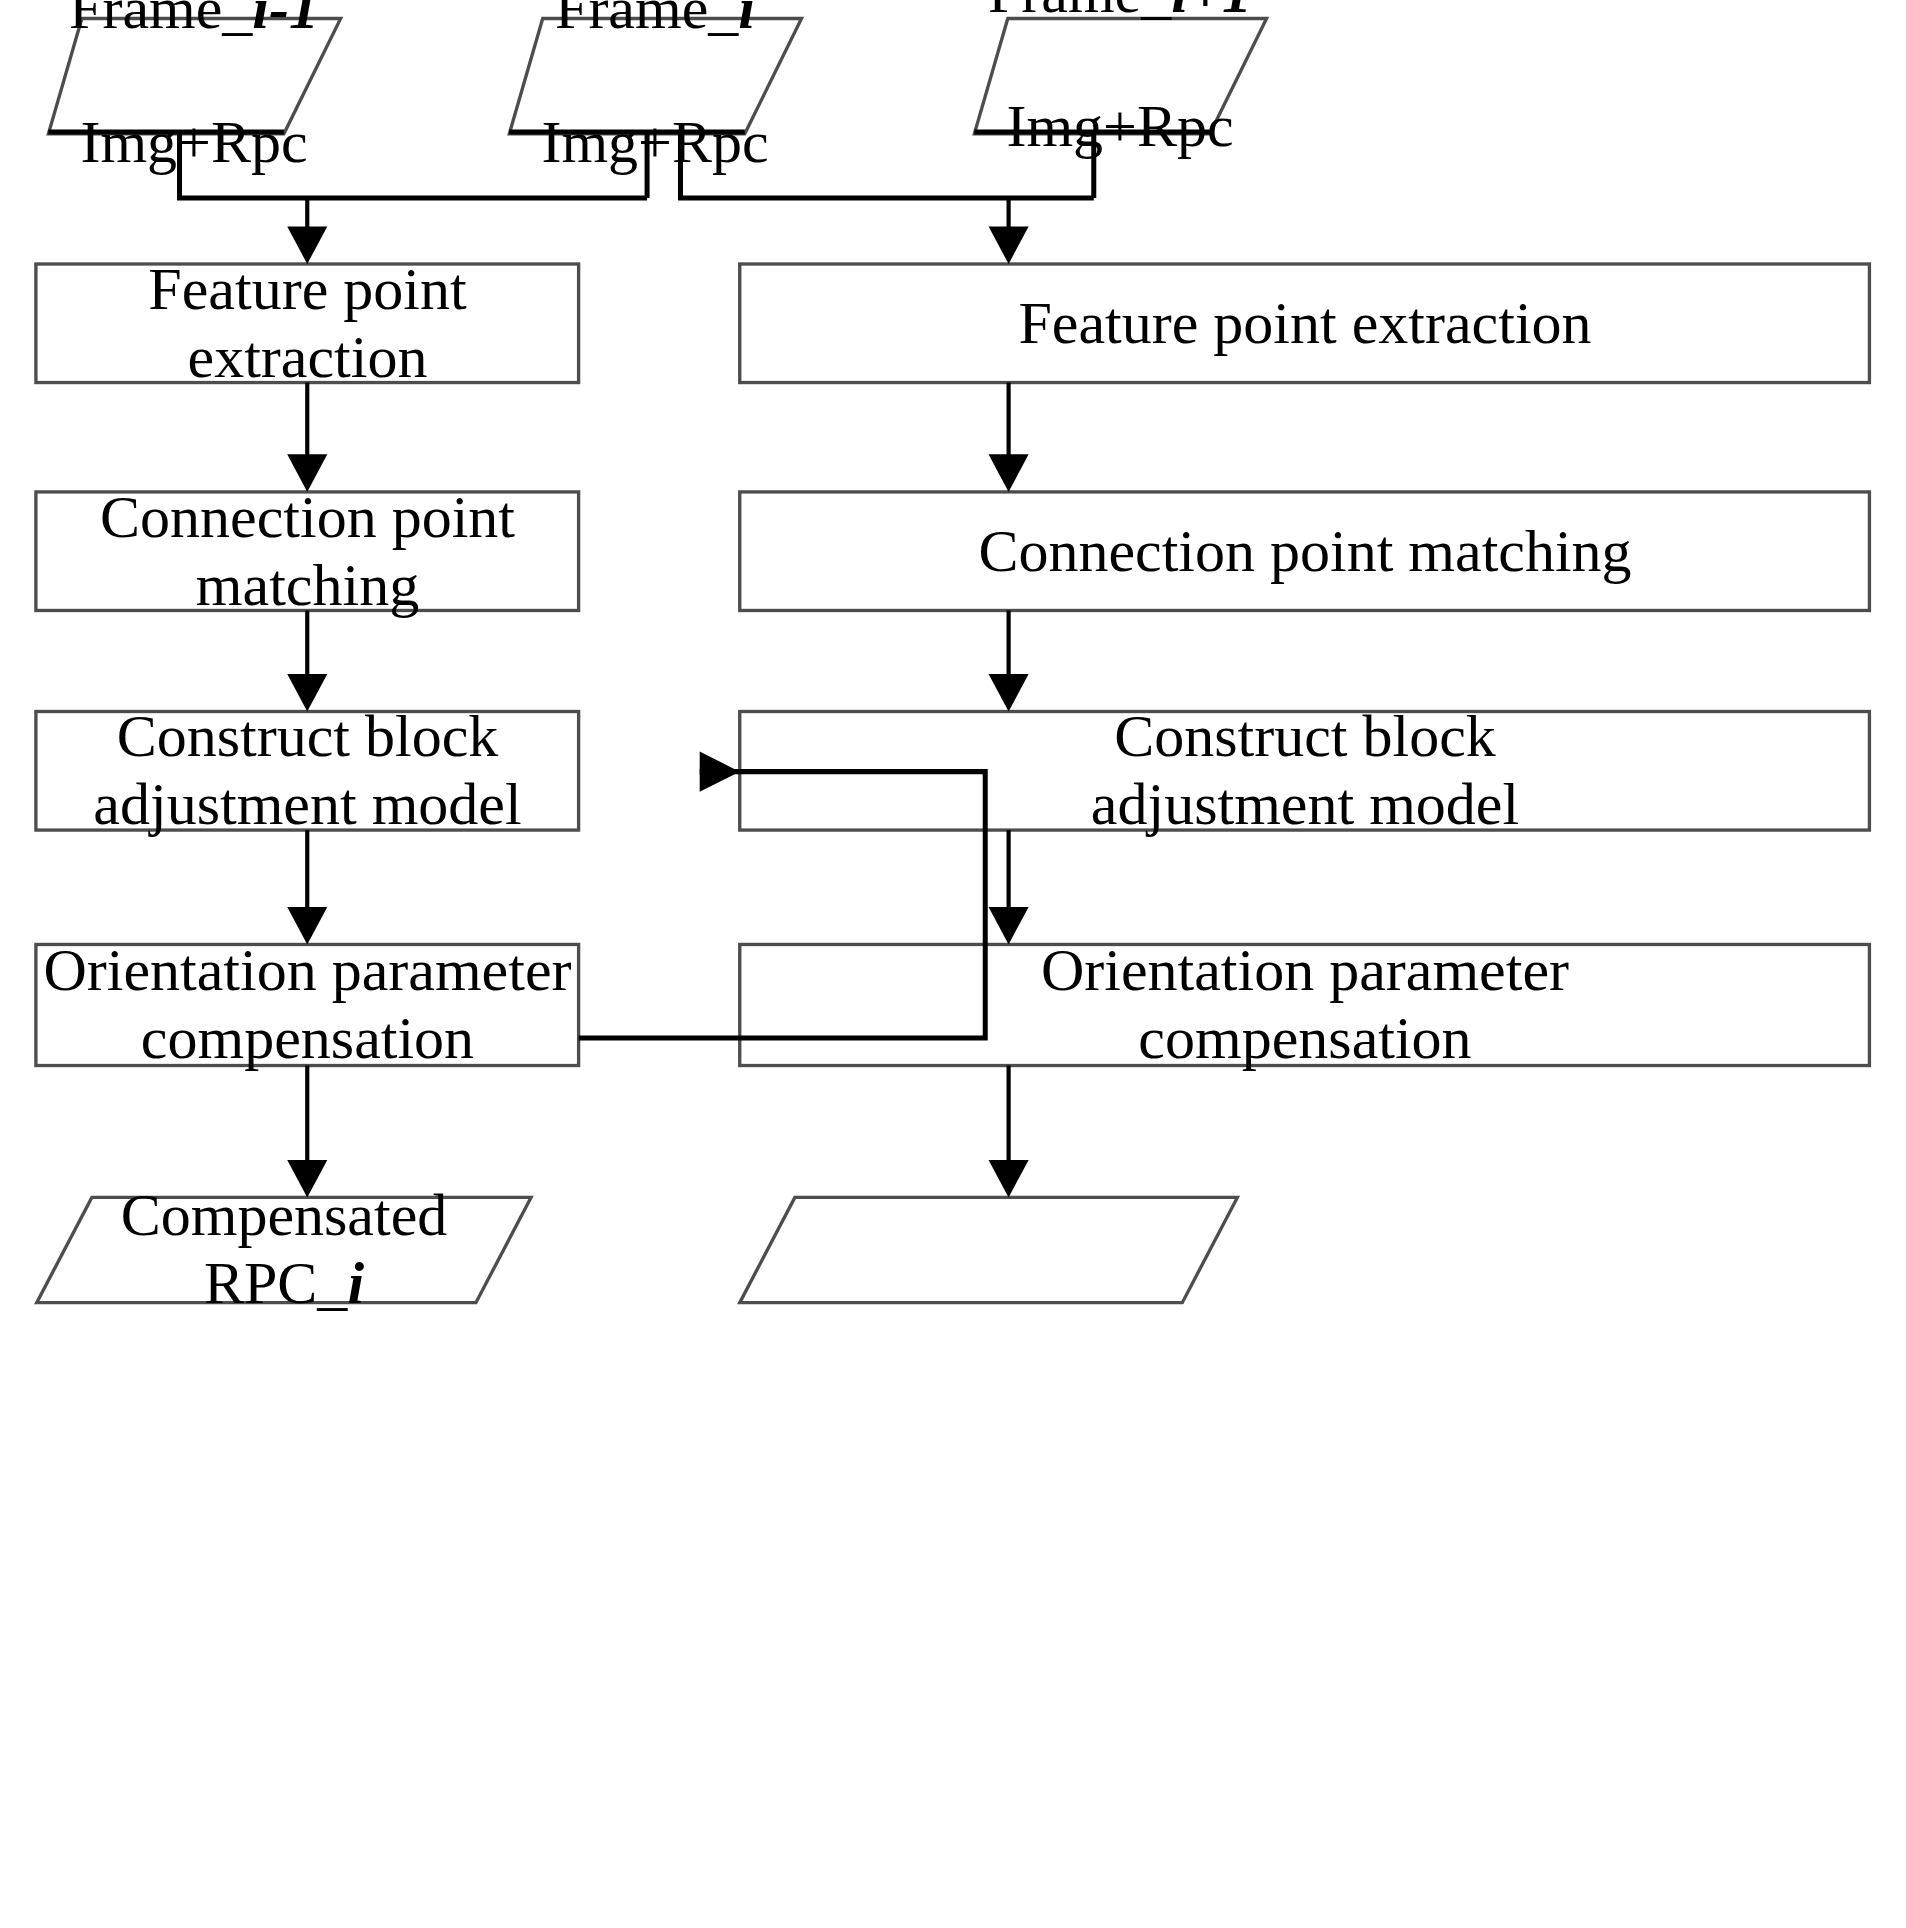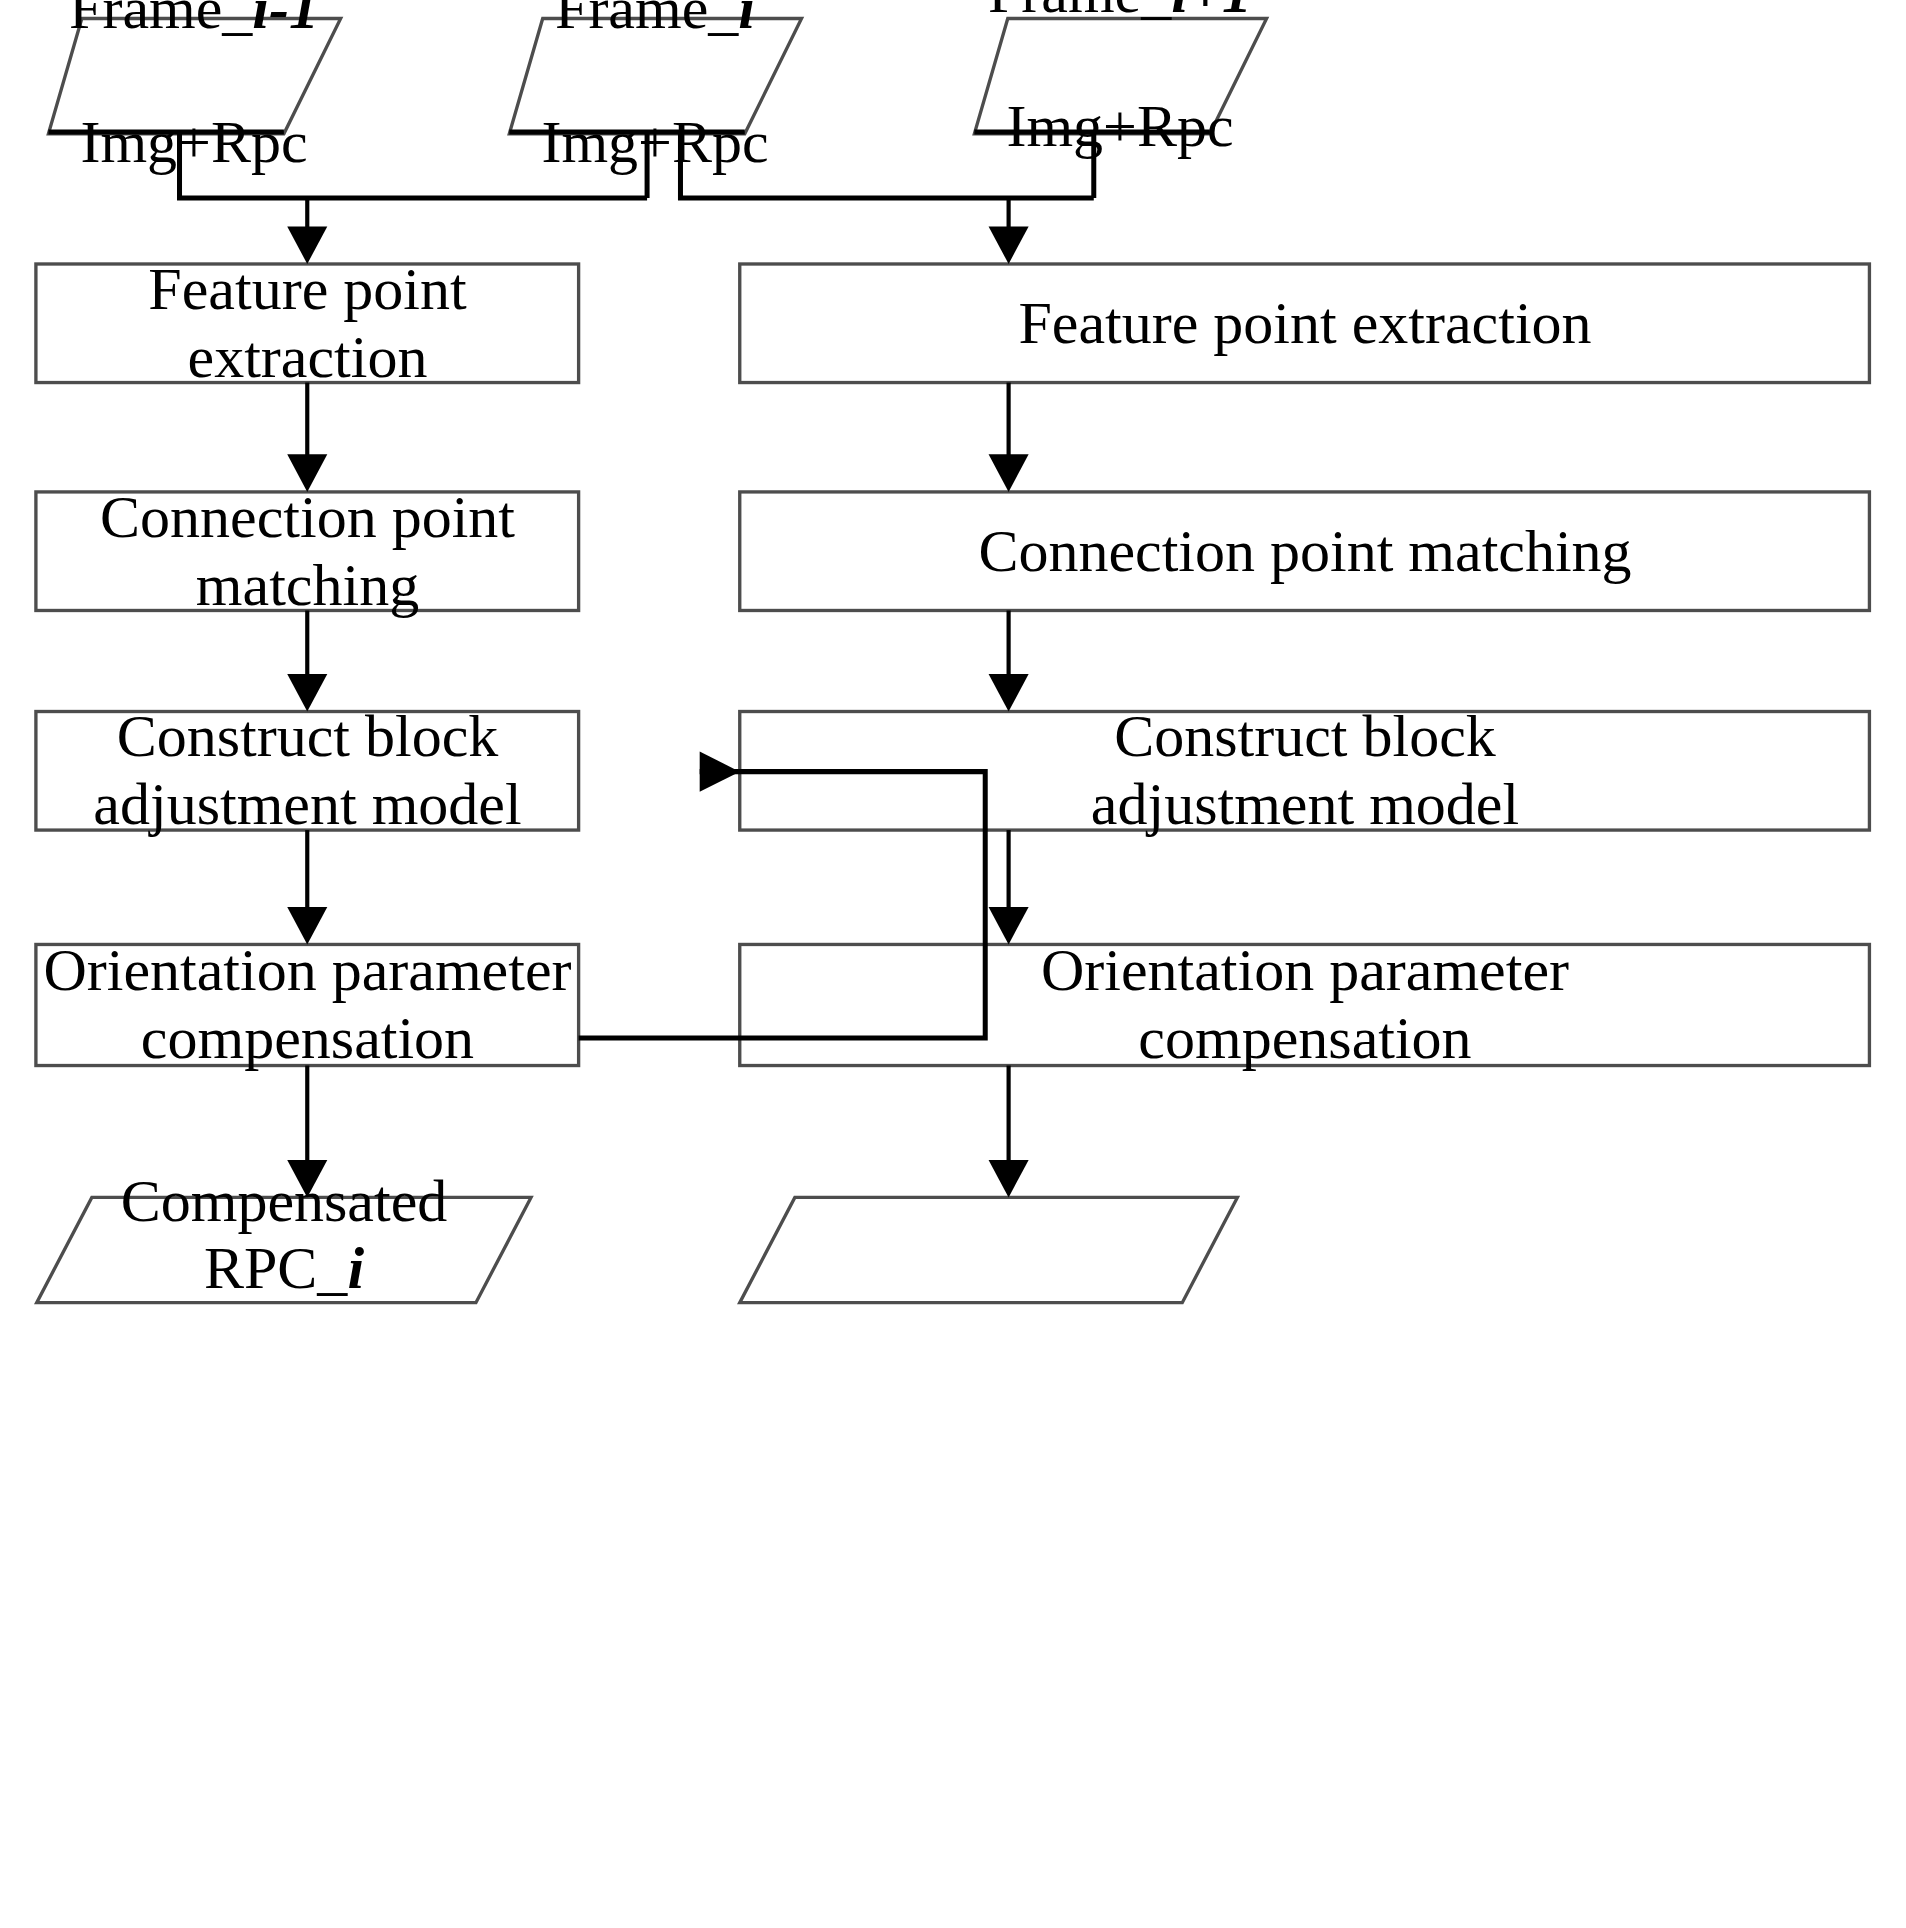--- a/index.html
+++ b/index.html
@@ -170,21 +170,21 @@
   <div class="node" style="left:36px; top:711px; width:543px; height:119px;">
     <span>Construct block
 adjustment model</span>
   </div>
 
   <div class="node" style="left:36px; top:944px; width:543px; height:121px;">
     <span>Orientation parameter
 compensation</span>
   </div>
 
-  <div class="node node-io" style="left:37px; top:1197px; width:494px; height:105px;align-items:flex-end;">
+  <div class="node node-io" style="left:37px; top:1197px; width:494px; height:105px;">
     <span><span>Compensated RPC_</span><span class="em">i</span></span>
   </div>
 
   <div class="node" style="left:740px; top:264px; width:1130px; height:119px;">
     <span>Feature point extraction</span>
   </div>
 
   <div class="node" style="left:740px; top:492px; width:1130px; height:119px;">
     <span>Connection point matching</span>
   </div>

